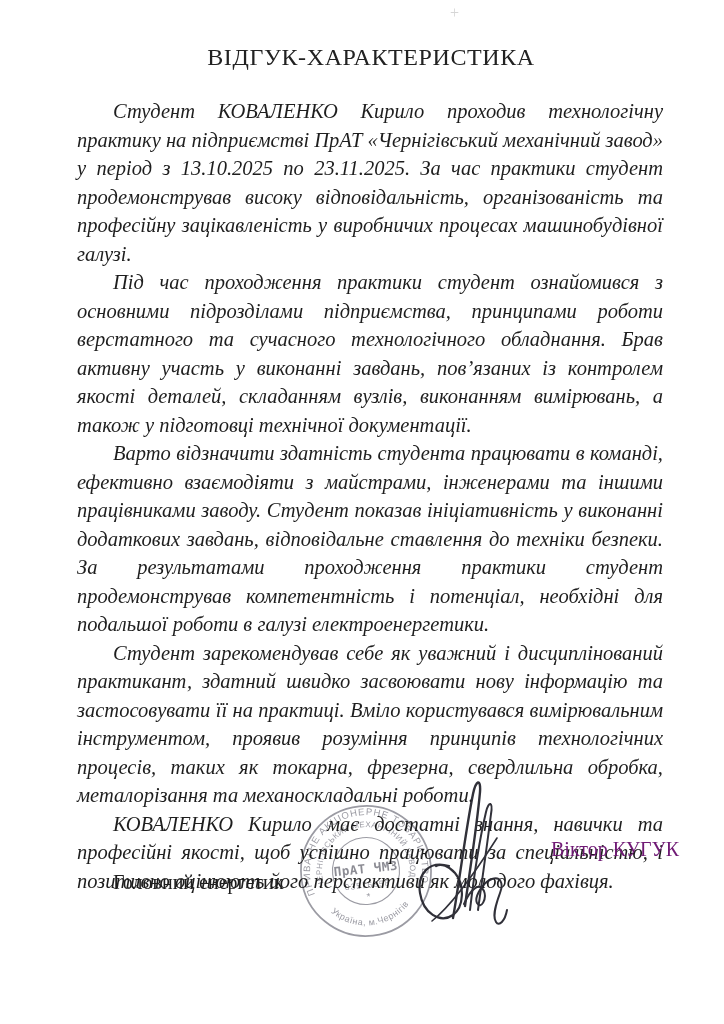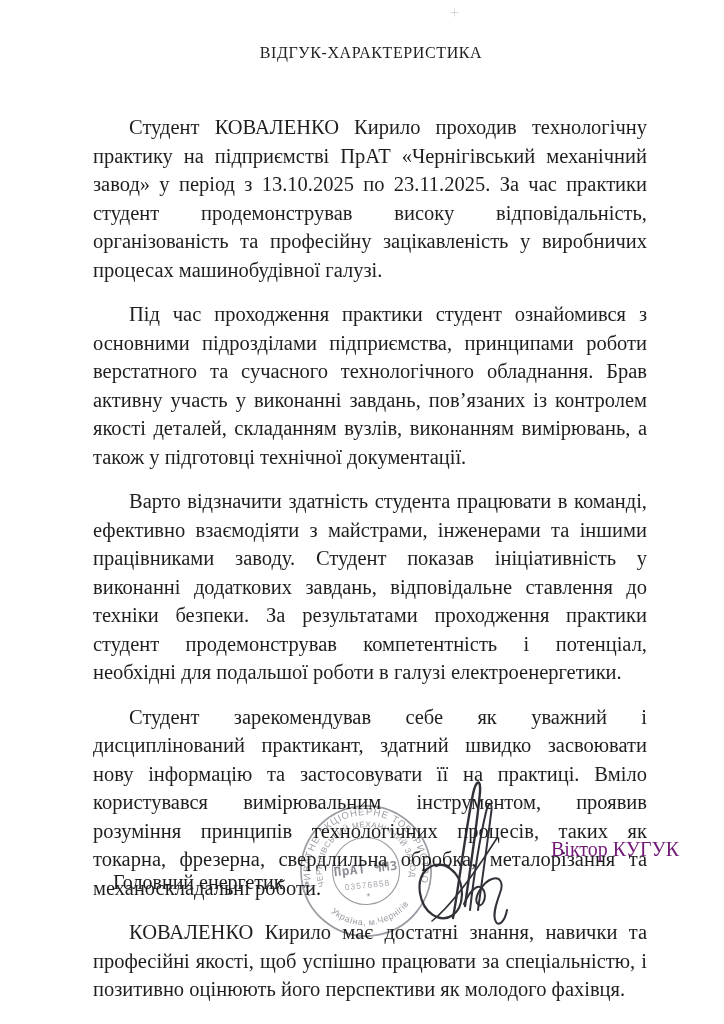--- a/index.html
+++ b/index.html
@@ -17,35 +17,35 @@
     position: absolute;
     left: 450px; top: 4px;
     font-size: 16px;
     color: #d6d6d6;
   }
   .doc-title {
     position: absolute;
     left: 78px; top: 44px;
     width: 586px;
     text-align: center;
-    font-size: 16px;
+    font-size: 24px;
     font-weight: 400;
     letter-spacing: 0.6px;
     color: #222222;
   }
   .doc-body {
     position: absolute;
     left: 77px; top: 97px;
     width: 586px;
     font-size: 20.5px;
     line-height: 28.5px;
     text-align: justify;
     color: #1e1e1e;
   }
-  .doc-body p { text-indent: 36px; margin: 16px; }
+  .doc-body p { text-indent: 36px; margin: 0; font-style: italic; }
   .sig-block {
     position: absolute;
     left: 113px; top: 836px;
     font-size: 20px;
     line-height: 33px;
     color: #1e1e1e;
     white-space: nowrap;
     margin-top: 30px;
   }
   .sig-name {

